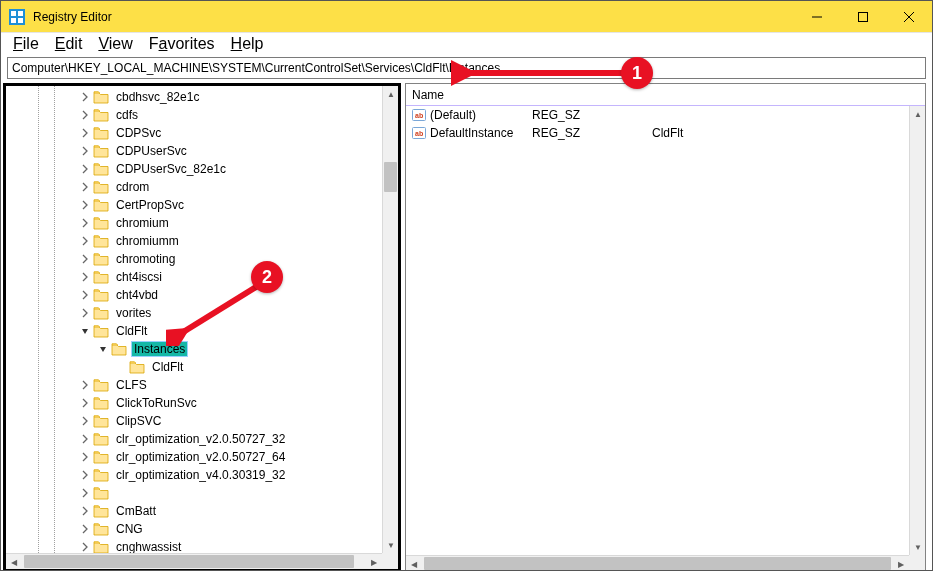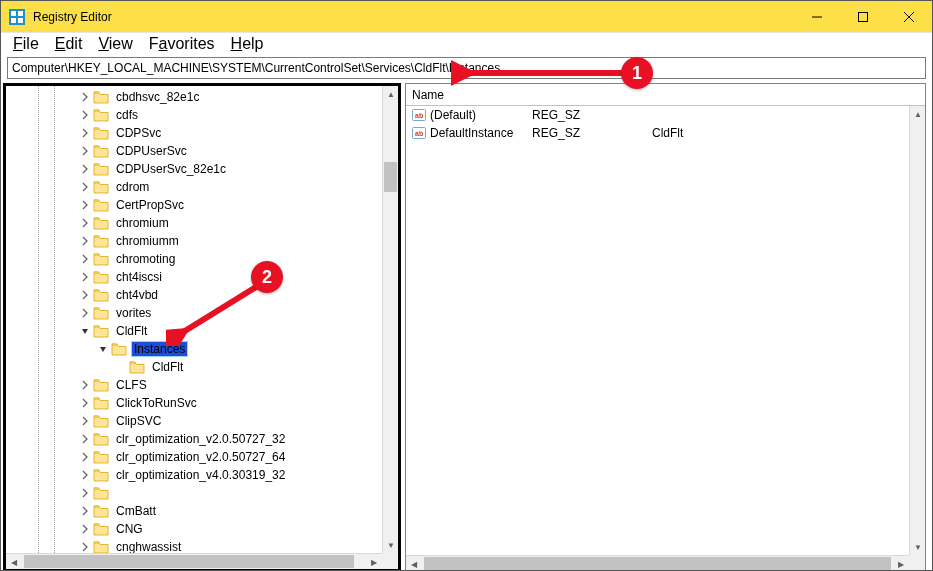--- a/index.html
+++ b/index.html
@@ -111,21 +111,21 @@
   .expander.open { color: #000; }
   .folder {
     width: 16px; height: 14px;
     display: inline-flex;
     margin-right: 4px;
   }
   .node-label {
     padding: 1px 3px;
   }
   .node-label.selected {
-    background: #1d4ed8;
+    background: #14b8a6;
     border: 1px solid #99d1ff;
     padding: 0 2px;
   }
   
   .list-header {
     display: flex;
     height: 22px;
     border-bottom: 1px solid #c4b5fd;
     align-items: center;
   }

